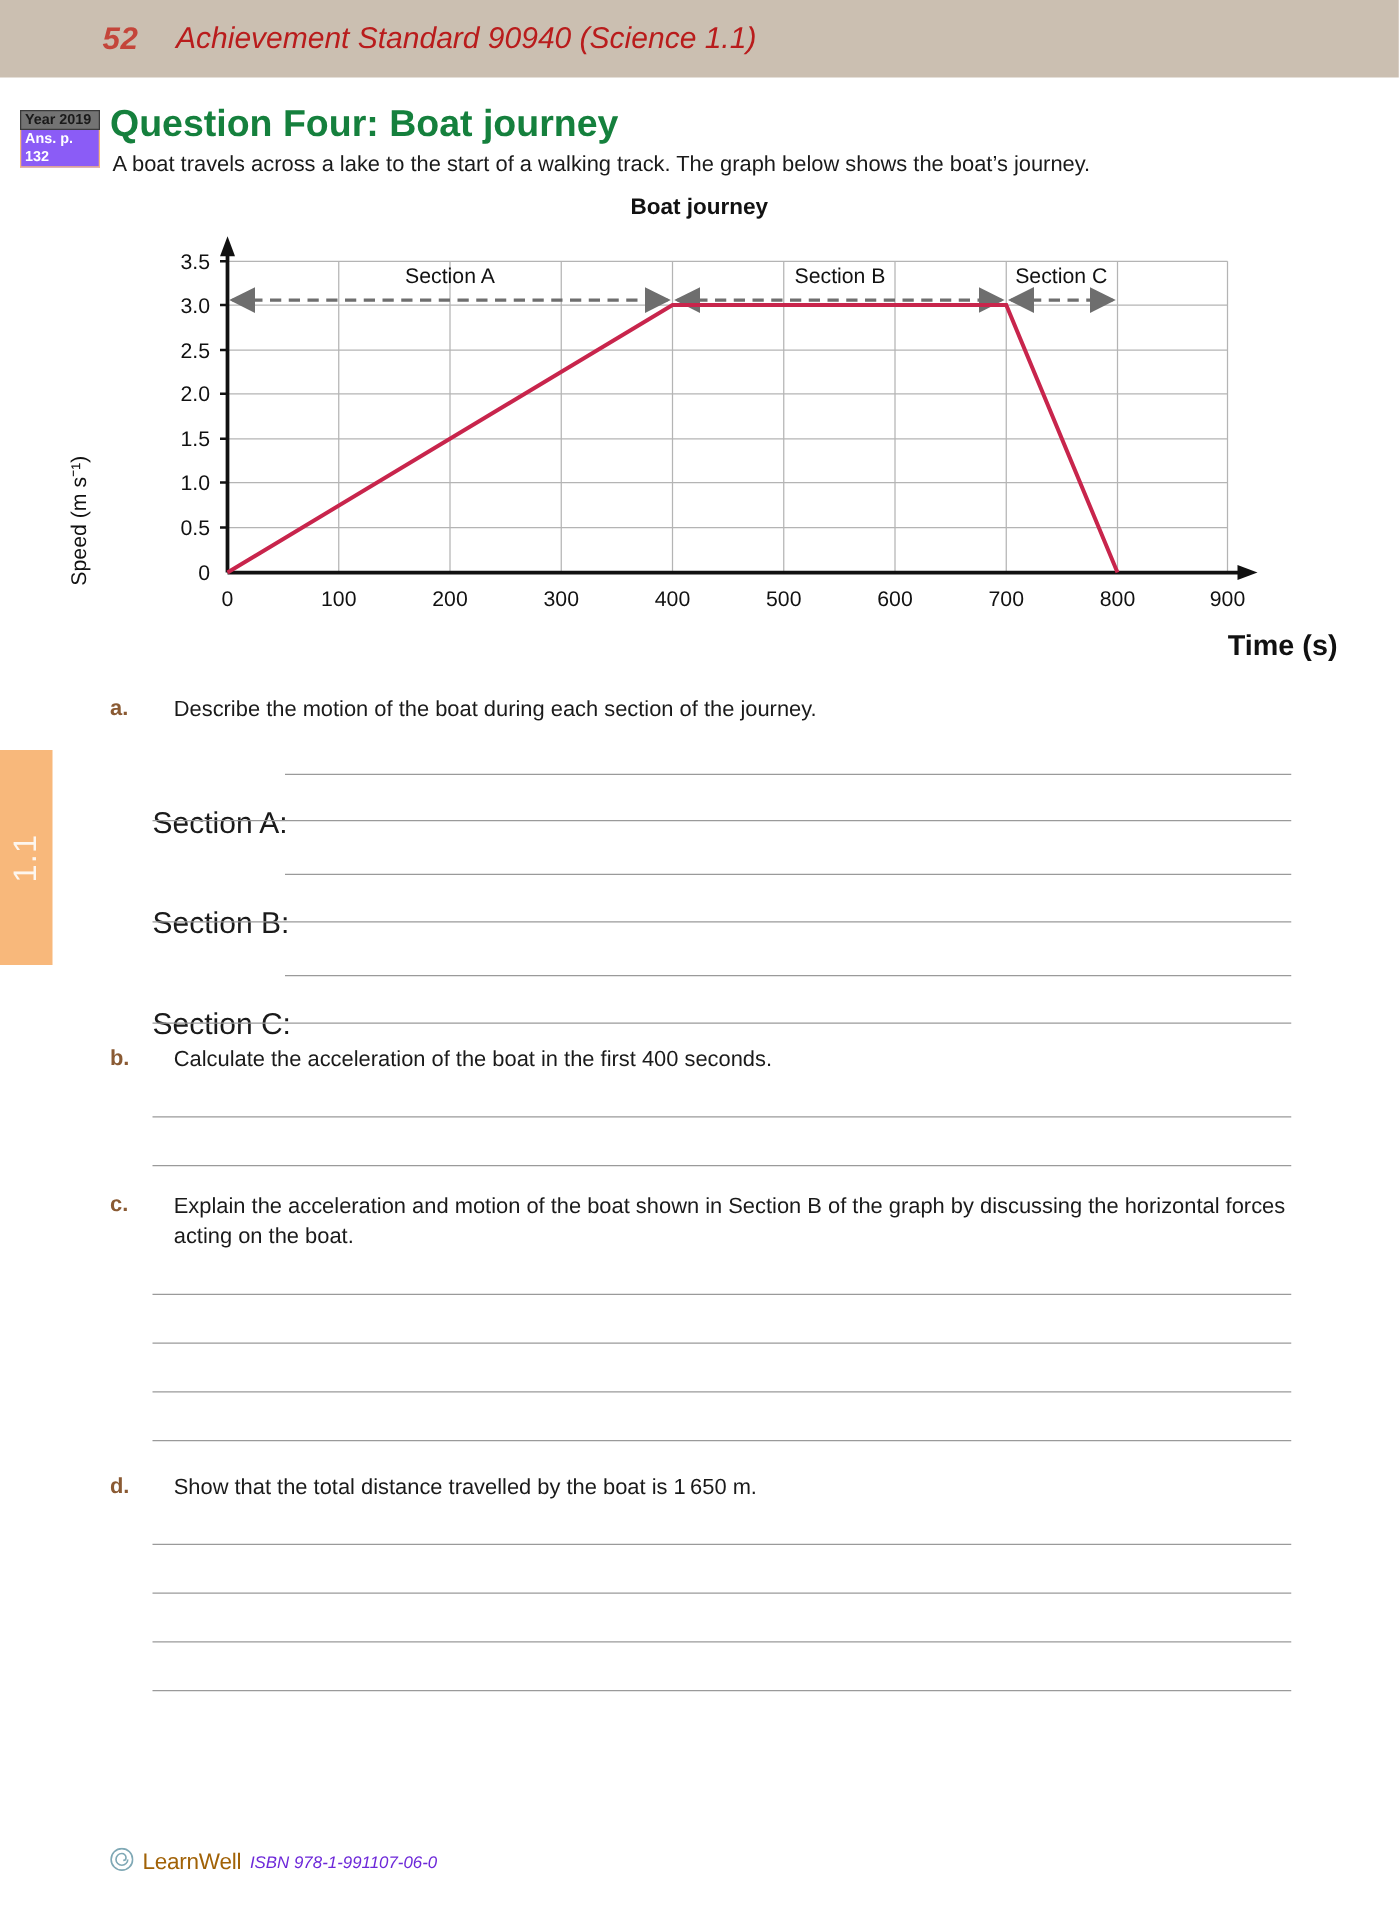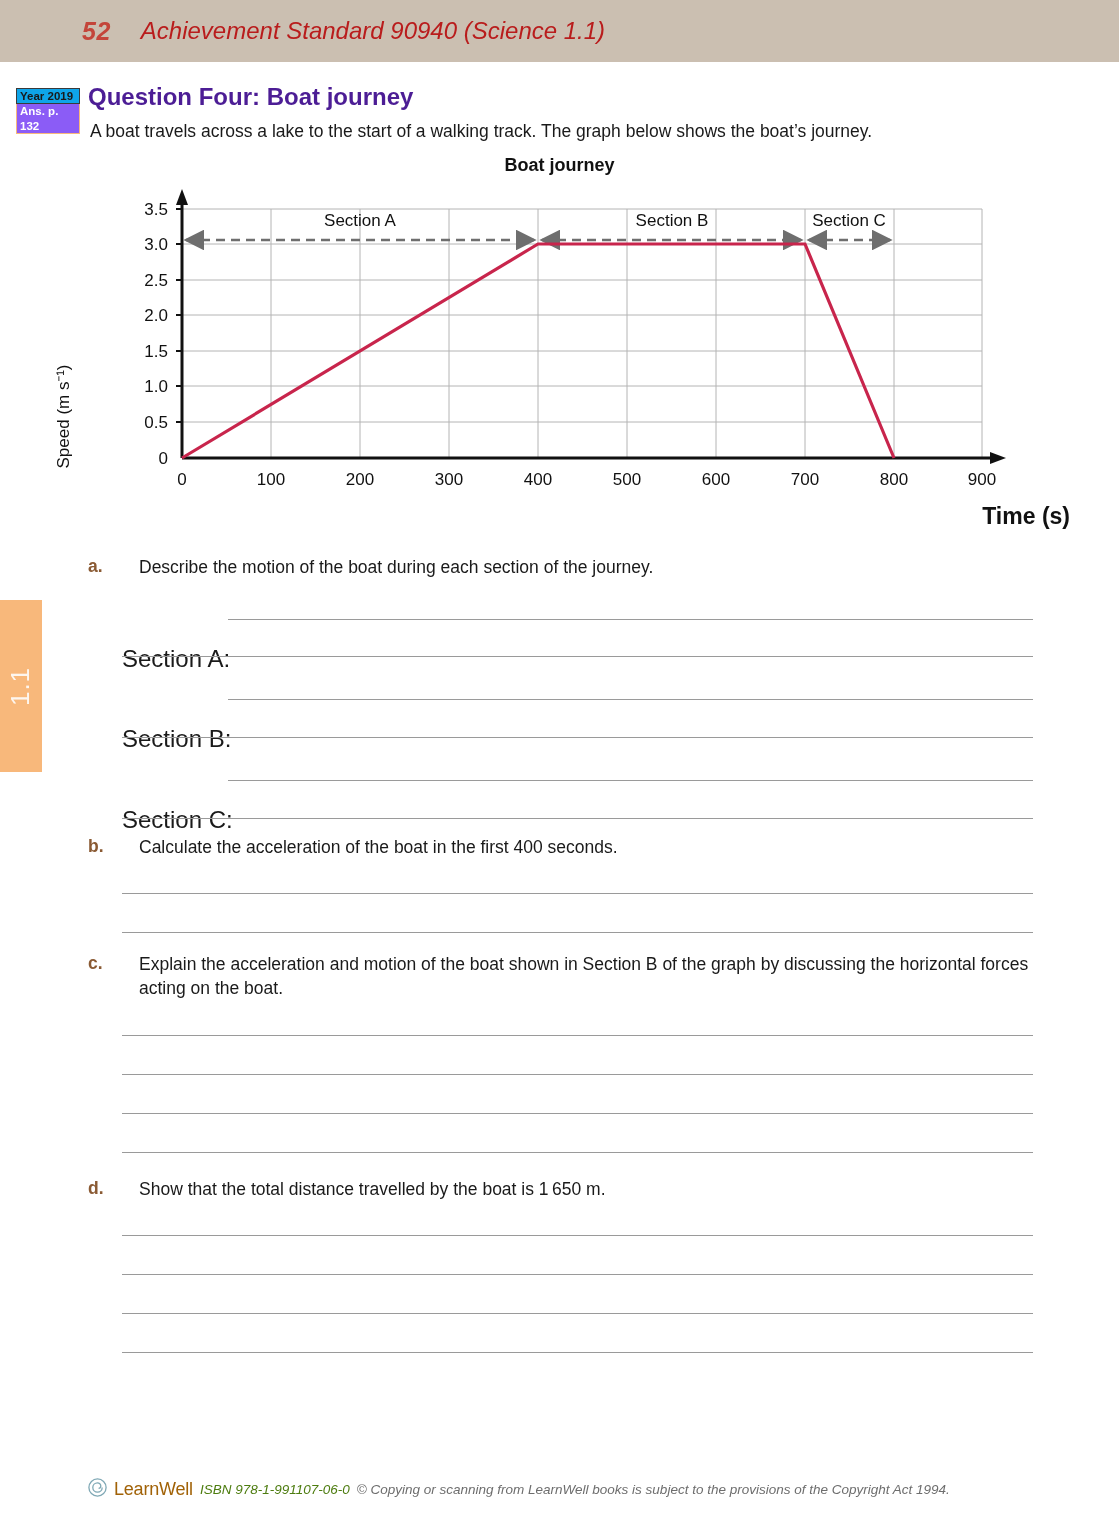--- a/index.html
+++ b/index.html
@@ -42,32 +42,32 @@
     letter-spacing: 1px; white-space: nowrap;
   }
 
   
   .year-badge {
     position: absolute; left: 16px; top: 88px;
     width: 64px; font-size: 11.5px; line-height: 1.25;
     font-weight: 600; text-align: left;
   }
   .year-badge .yb-top {
-    background: #0ea5e9; border: 1px solid #3a3a3a;
+    background: #737373; border: 1px solid #3a3a3a;
     color: #1a1a1a; padding: 0 3px;
   }
   .year-badge .yb-bot {
     background: #8b5cf6; color: #ffffff; padding: 0 3px;
     border: 1px solid #f8b87b; border-top: none;
   }
 
   
   .q-heading {
     position: absolute; left: 88px; top: 83px;
-    font-size: 24px; font-weight: bold; color: #4c1d95;
+    font-size: 30px; font-weight: bold; color: #15803d;
   }
   .q-intro {
     position: absolute; left: 90px; top: 121px;
     font-size: 17.5px; color: #1a1a1a;
   }
 
   
   .chart-wrap { position: absolute; left: 0; top: 155px; width: 1119px; height: 390px; }
   .chart-title {
     position: absolute; left: 0; top: 0; width: 1119px;
@@ -105,21 +105,21 @@
   
   .footer {
     position: absolute; left: 88px; top: 1478px;
     display: flex; align-items: center; gap: 7px;
     font-size: 13.5px; font-style: italic;
   }
   .footer-logo { flex: 0 0 auto; }
   .footer-brand {
     font-style: normal; font-size: 18px; color: #a16207; letter-spacing: -.2px;
   }
-  .footer-isbn { color: #4d7c0f; }
+  .footer-isbn { color: #6d28d9; }
   .footer-copy { color: #6d6d6d; }
 </style>
 </head>
 <body>
 
 <div class="header-band">
   <span class="header-page-no">52</span>
   <span class="header-title">Achievement Standard 90940 (Science 1.1)</span>
 </div>
 
@@ -272,14 +272,13 @@
 
 <div class="footer">
   <span class="footer-logo">
     <svg width="19" height="19" viewBox="0 0 19 19">
       <circle cx="9.5" cy="9.5" r="8.6" fill="none" stroke="#7fa8b5" stroke-width="1.3"></circle>
       <path d="M14.2,9.5 a4.7,4.7 0 1 1 -4.7,-4.7 a3.3,3.3 0 0 1 3.3,3.3 a2.2,2.2 0 0 1 -2.2,2.2" fill="none" stroke="#7fa8b5" stroke-width="1.3"></path>
     </svg>
   </span>
   <span class="footer-brand">LearnWell</span>
   <span class="footer-isbn">ISBN 978-1-991107-06-0</span>
-  <span class="footer-copy">© Copying or scanning from LearnWell books is subject to the provisions of the Copyright Act 1994.</span>
 </div>
 
 </body></html>

